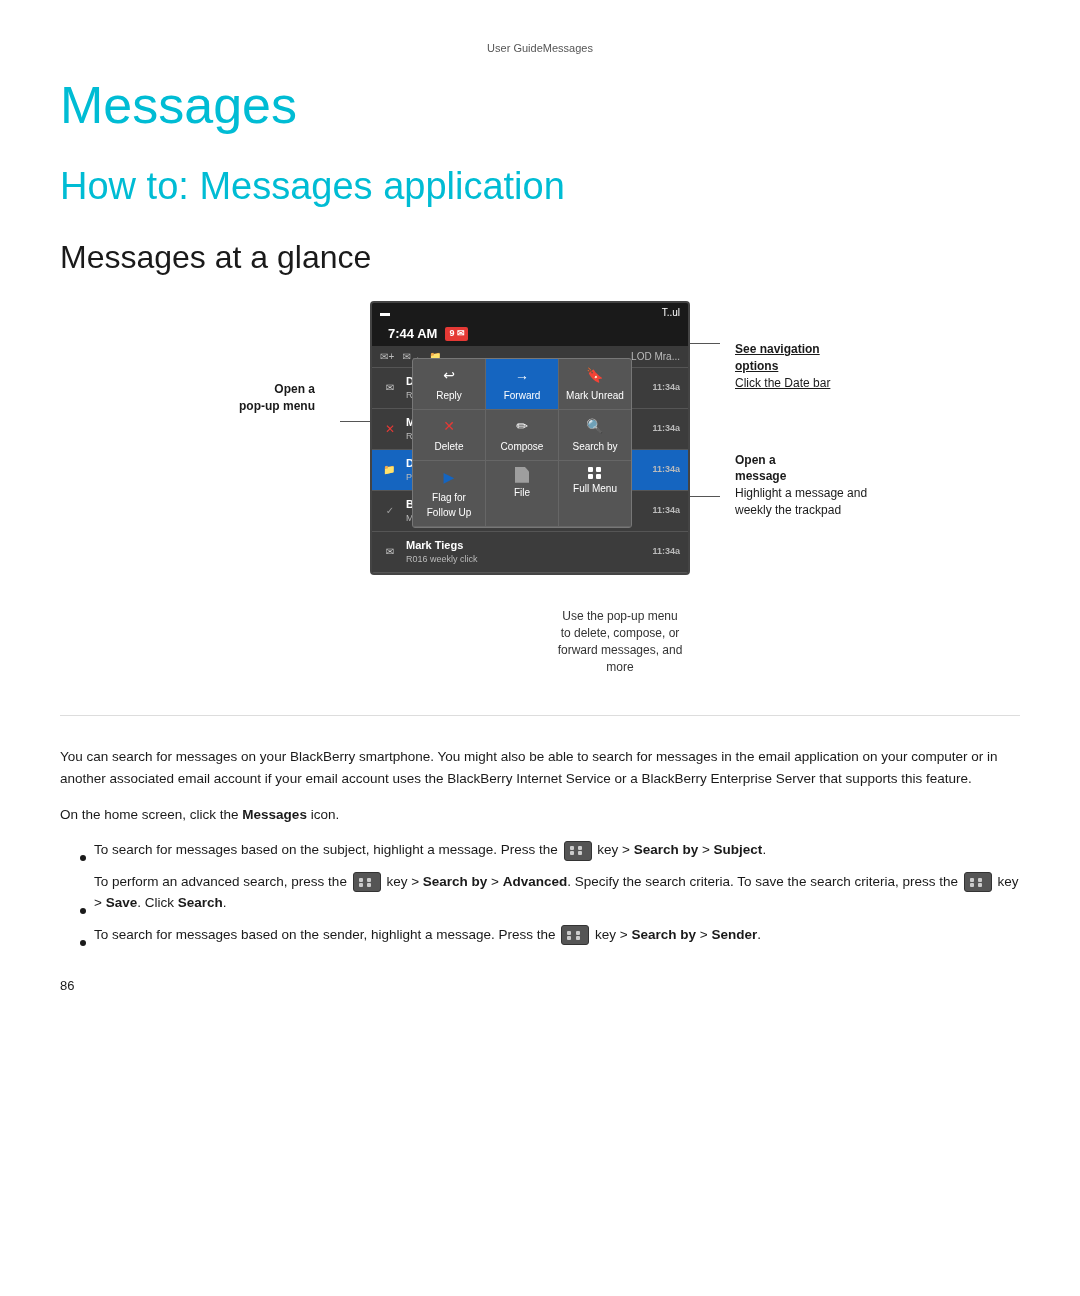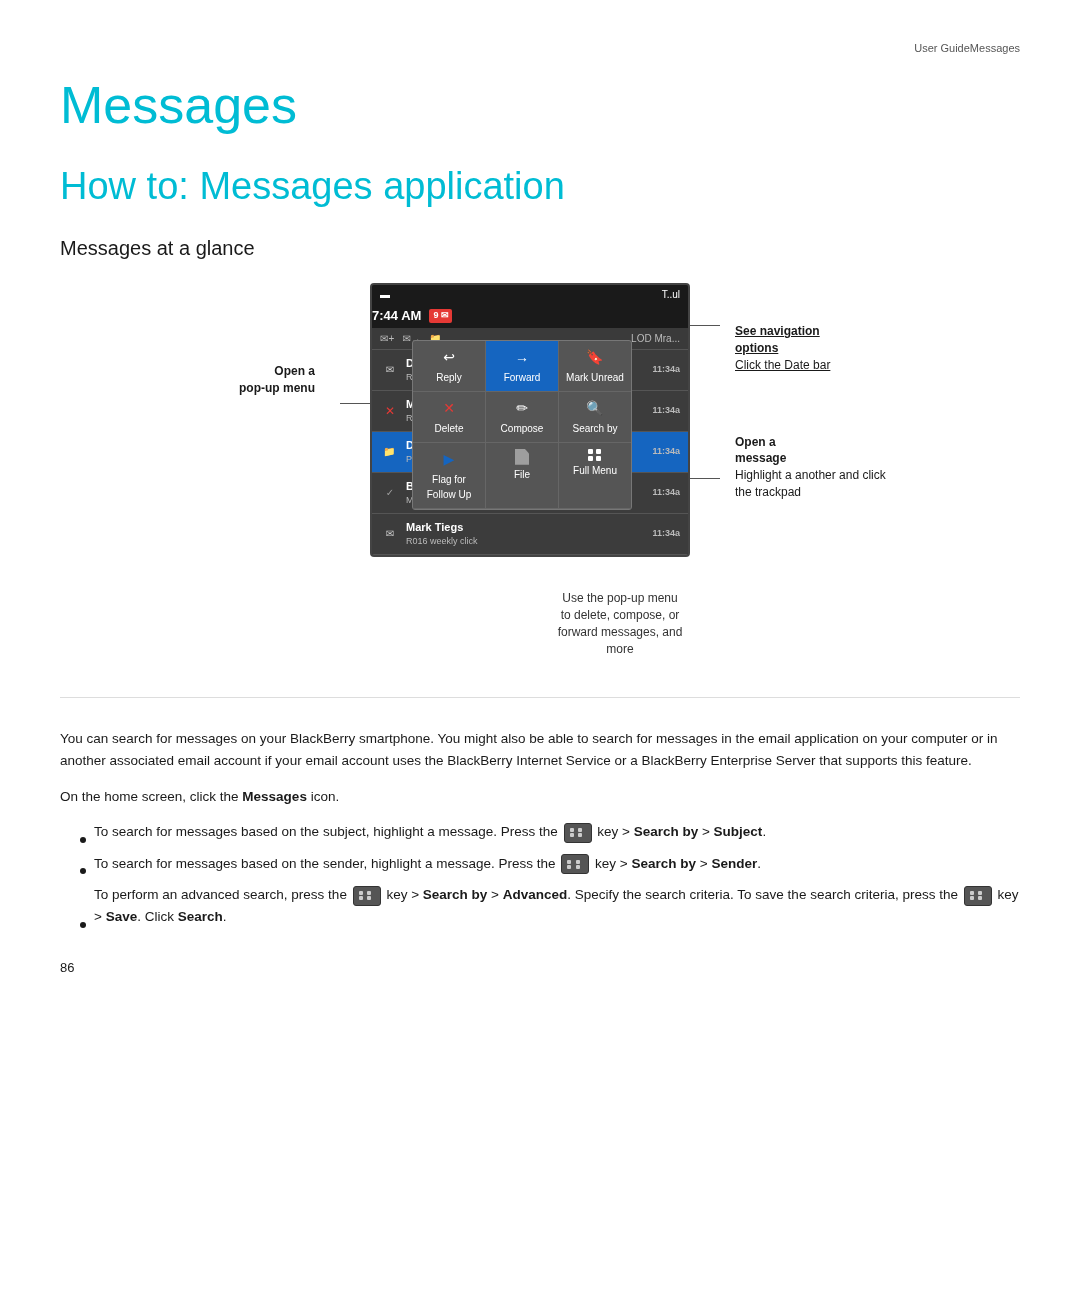--- a/index.html
+++ b/index.html
@@ -8,41 +8,41 @@
       background: #ffffff;
       color: #1a1a1a;
       font-size: 14px;
       line-height: 1.5;
       width: 1080px;
       min-height: 1296px;
       padding: 40px 60px;
     }
     .header-row {
       display: flex;
-      justify-content: flex-end;
+      justify-content: center;
       font-size: 11px;
       color: #555;
       margin-bottom: 20px;
     }
     .page-title {
       font-size: 52px;
       color: #00bcd4;
       font-weight: 300;
       margin-bottom: 30px;
       line-height: 1.1;
     }
     .section-title-large {
       font-size: 38px;
       color: #00bcd4;
       font-weight: 300;
       margin-bottom: 24px;
       line-height: 1.2;
     }
     .section-title-medium {
-      font-size: 20px;
+      font-size: 32px;
       color: #1a1a1a;
       font-weight: 400;
       margin-bottom: 20px;
     }
     .glance-section {
       margin-bottom: 40px;
     }
     .left-annotation {
       width: 160px;
       text-align: right;
@@ -72,21 +72,21 @@
       background: #1a1a1a;
       display: flex;
       justify-content: space-between;
       align-items: center;
       padding: 2px 8px;
       font-size: 10px;
       color: #fff;
     }
     .phone-time-bar {
       background: #1a1a1a;
-      padding: 2px 0;
+      padding: 2px 16px;
       font-size: 13px;
       font-weight: bold;
       display: flex;
       align-items: center;
       gap: 8px;
     }
     .phone-notification-badge {
       background: #e53935;
       color: #fff;
       border-radius: 2px;
@@ -440,21 +440,21 @@
       <div style="position:absolute; top:195px; left:0; width:100%; height:1px; background:#555;"></div>
     </div>
 
     <div class="right-annotations">
       <div class="right-annotation-block" style="margin-top:30px;text-decoration:underline;">
         <div class="label-title">See navigation<br>options</div>
         <div>Click the Date bar</div>
       </div>
       <div class="right-annotation-block" style="margin-top:60px;">
         <div class="label-title">Open a<br>message</div>
-        <div>Highlight a another and click the trackpad</div>
+        <div>Highlight a message and weekly the trackpad</div>
       </div>
     </div>
   </div>
 
   <div class="bottom-annotation" style="margin-top:27px; margin-left:160px;">
     <span>Use the pop-up menu<br>to delete, compose, or<br>forward messages, and<br>more</span>
   </div>
 </div>
 
 <hr class="divider">
@@ -483,36 +483,20 @@
               <span class="key-dot"></span>
           </span>
         </span>
         key &gt; <strong>Search by</strong> &gt; <strong>Subject</strong>.
       </div>
     </div>
 
     <div class="bullet-item">
       <div class="bullet-dot"></div>
       <div>
-        To search for messages based on the sender, highlight a message. Press the
-        <span class="key-icon">
-          <span class="key-grid">
-            <span class="key-dot"></span>
-              <span class="key-dot"></span>
-            <span class="key-dot"></span>
-              <span class="key-dot"></span>
-          </span>
-        </span>
-        key &gt; <strong>Search by</strong> &gt; <strong>Sender</strong>.
-      </div>
-    </div>
-
-    <div class="bullet-item">
-      <div class="bullet-dot"></div>
-      <div>
         To perform an advanced search, press the
         <span class="key-icon">
           <span class="key-grid">
             <span class="key-dot"></span>
               <span class="key-dot"></span>
             <span class="key-dot"></span>
               <span class="key-dot"></span>
           </span>
         </span>
         key &gt; <strong>Search by</strong> &gt; <strong>Advanced</strong>. Specify the search criteria. To save the
@@ -522,16 +506,32 @@
             <span class="key-dot"></span>
               <span class="key-dot"></span>
             <span class="key-dot"></span>
               <span class="key-dot"></span>
           </span>
         </span>
         key &gt; <strong>Save</strong>. Click <strong>Search</strong>.
       </div>
     </div>
 
+    <div class="bullet-item">
+      <div class="bullet-dot"></div>
+      <div>
+        To search for messages based on the sender, highlight a message. Press the
+        <span class="key-icon">
+          <span class="key-grid">
+            <span class="key-dot"></span>
+              <span class="key-dot"></span>
+            <span class="key-dot"></span>
+              <span class="key-dot"></span>
+          </span>
+        </span>
+        key &gt; <strong>Search by</strong> &gt; <strong>Sender</strong>.
+      </div>
+    </div>
+
   </div>
 </div>
 
 <div class="page-number">86</div>
 
 </body></html>

